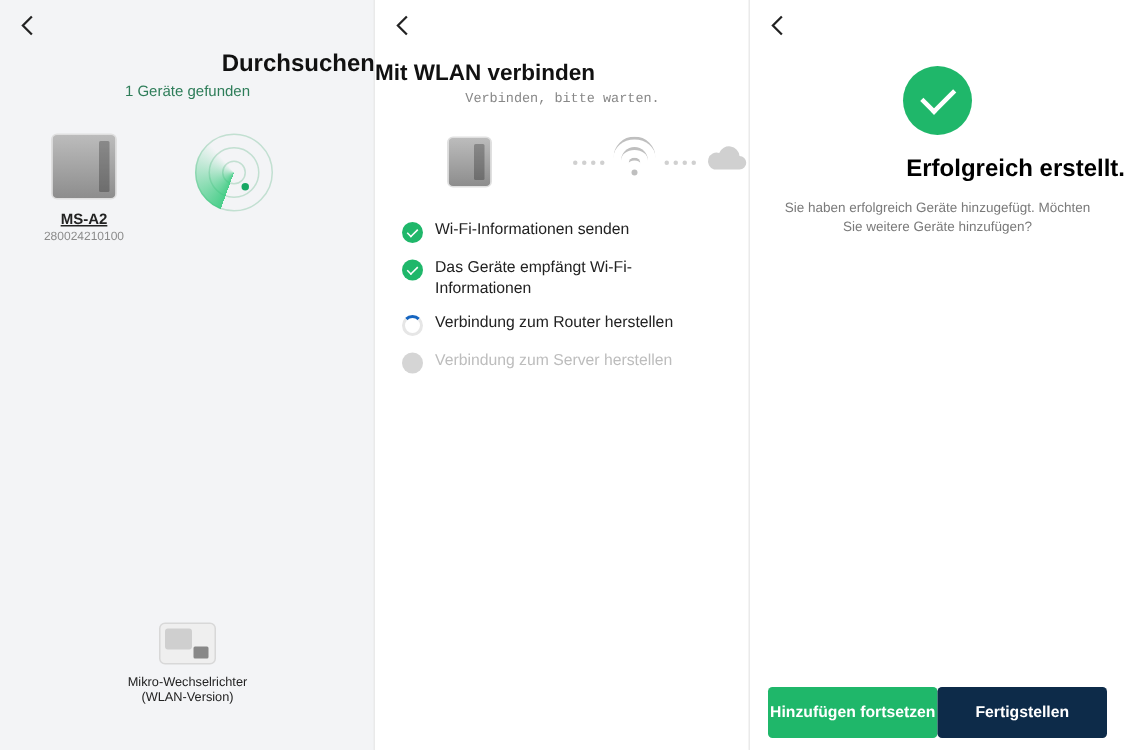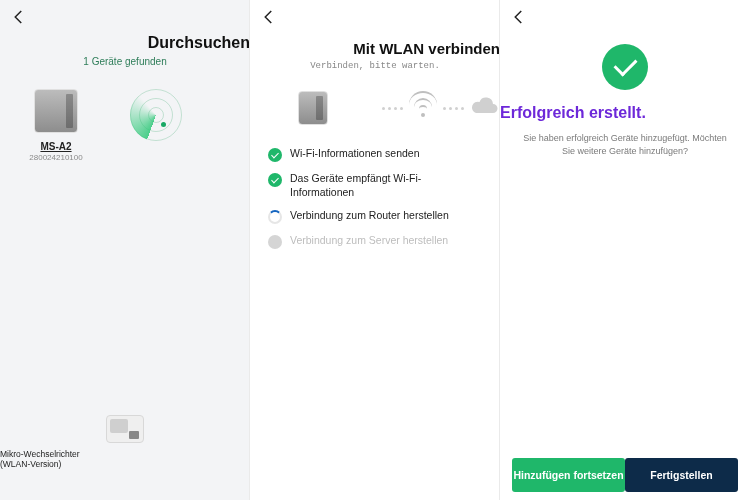--- a/index.html
+++ b/index.html
@@ -22,28 +22,28 @@
   .dev-box:after { content:""; position:absolute; right:4px; top:4px; bottom:4px; width:7px; background:rgba(0,0,0,0.25); border-radius:1px; }
   .dev-name { font-size:10px; font-weight:600; margin-top:8px; color:#222;text-decoration:underline; }
   .dev-sn { font-size:8px; color:#8b8b8b; margin-top:1px; }
   .radar { width:52px; height:52px; border-radius:50%; position:relative; margin:0 auto; }
   .ring { position:absolute; border:1px solid rgba(46,163,98,0.25); border-radius:50%; }
   .r1{inset:0;} .r2{inset:9px;} .r3{inset:18px;}
   .sweep { position:absolute; inset:0; border-radius:50%; background: conic-gradient(from 200deg, rgba(46,200,120,0.85), rgba(46,200,120,0) 120deg); }
   .dot { position:absolute; width:5px; height:5px; border-radius:50%; background:#17a864; top:64%; left:60%; }
 
   .p1 .manual-title { position:absolute; bottom:88px; width:100%; text-align:center; font-size:10px; color:#222; font-weight:600; }
-  .manual-item { position:absolute; bottom:30px; width:100%; }
+  .manual-item { position:absolute; bottom:30px; width:100%; text-align:center; }
   .mi-box { width:38px; height:28px; margin:0 auto; background:#efefef; border:1px solid #d8d8d8; border-radius:4px; position:relative; }
   .mi-box:before { content:""; position:absolute; width:18px; height:14px; background:#cfcfcf; border-radius:2px; top:3px; left:3px; }
   .mi-box:after { content:""; position:absolute; width:10px; height:8px; background:#888; border-radius:1px; bottom:3px; right:4px; }
   .mi-label { font-size:8.5px; color:#222; margin-top:6px; line-height:1.25; }
 
   
-  .p2 .title { text-align:right; font-weight:700; font-size:15px; margin-top:40px; color:#111; }
+  .p2 .title { text-align:left; font-weight:700; font-size:15px; margin-top:40px; color:#111; }
   .p2 .sub { text-align:center; font-size:9px; color:#888; margin-top:4px;font-family:Liberation Mono, monospace; }
   .flow { display:flex; align-items:center; justify-content:center; gap:6px; margin-top:20px; }
   .flow .dev-box { width:30px; height:34px; }
   .dots3 { display:flex; gap:3px; }
   .dots3 i { width:3px; height:3px; background:#d0d0d0; border-radius:50%; display:block; }
   .wifi { width:28px; height:22px; position:relative; }
   .wifi span { position:absolute; border:2px solid #bfbfbf; border-bottom:none; border-left:none; border-right:none; border-radius:50%; left:50%; transform:translateX(-50%); }
   .w1{width:28px;height:28px;top:-6px;} .w2{width:18px;height:18px;top:1px;} .w3{width:8px;height:8px;top:8px;}
   .wdot{position:absolute;width:4px;height:4px;background:#bfbfbf;border-radius:50%;left:50%;top:16px;transform:translateX(-50%);}
   .cloud svg { fill:#d0d0d0; }
@@ -55,21 +55,21 @@
   .sicon.done:after { content:""; position:absolute; width:3px; height:6px; border:solid #fff; border-width:0 1.5px 1.5px 0; transform:rotate(45deg); left:5px; top:3px; }
   .sicon.prog { border:2px solid #e6e6e6; border-top-color:#1565c0; animation:spin 1s linear infinite; }
   @keyframes spin { to { transform:rotate(360deg);} }
   .sicon.todo { background:#d5d5d5; }
   .step .txt { font-size:10.5px; color:#222; line-height:1.3; }
   .step.todo .txt { color:#bdbdbd; }
 
   
   .badge { width:46px; height:46px; border-radius:50%; background:#1fb76a; margin:44px auto 0; position:relative; }
   .badge:after { content:""; position:absolute; width:10px; height:18px; border:solid #fff; border-width:0 3px 3px 0; transform:rotate(45deg); left:17px; top:10px; }
-  .p3 .title { text-align:left; font-weight:700; font-size:16px; color:#6d28d9; margin-top:14px; }
+  .p3 .title { text-align:right; font-weight:700; font-size:16px; color:#000000; margin-top:14px; }
   .p3 .msg { text-align:center; font-size:9px; color:#7a7a7a; margin:10px 20px 0; line-height:1.45; }
   .btns { position:absolute; bottom:8px; left:12px; right:12px; display:flex; gap:0; }
   .btn { flex:1; height:34px; border:none; border-radius:3px; font-size:10.5px; font-weight:600; cursor:pointer; }
   .btn.primary { background:#1fb76a; color:#fff; }
   .btn.secondary { background:#0d2b49; color:#fff; }
 </style>
 </head>
 <body>
 
 <div class="frame">

